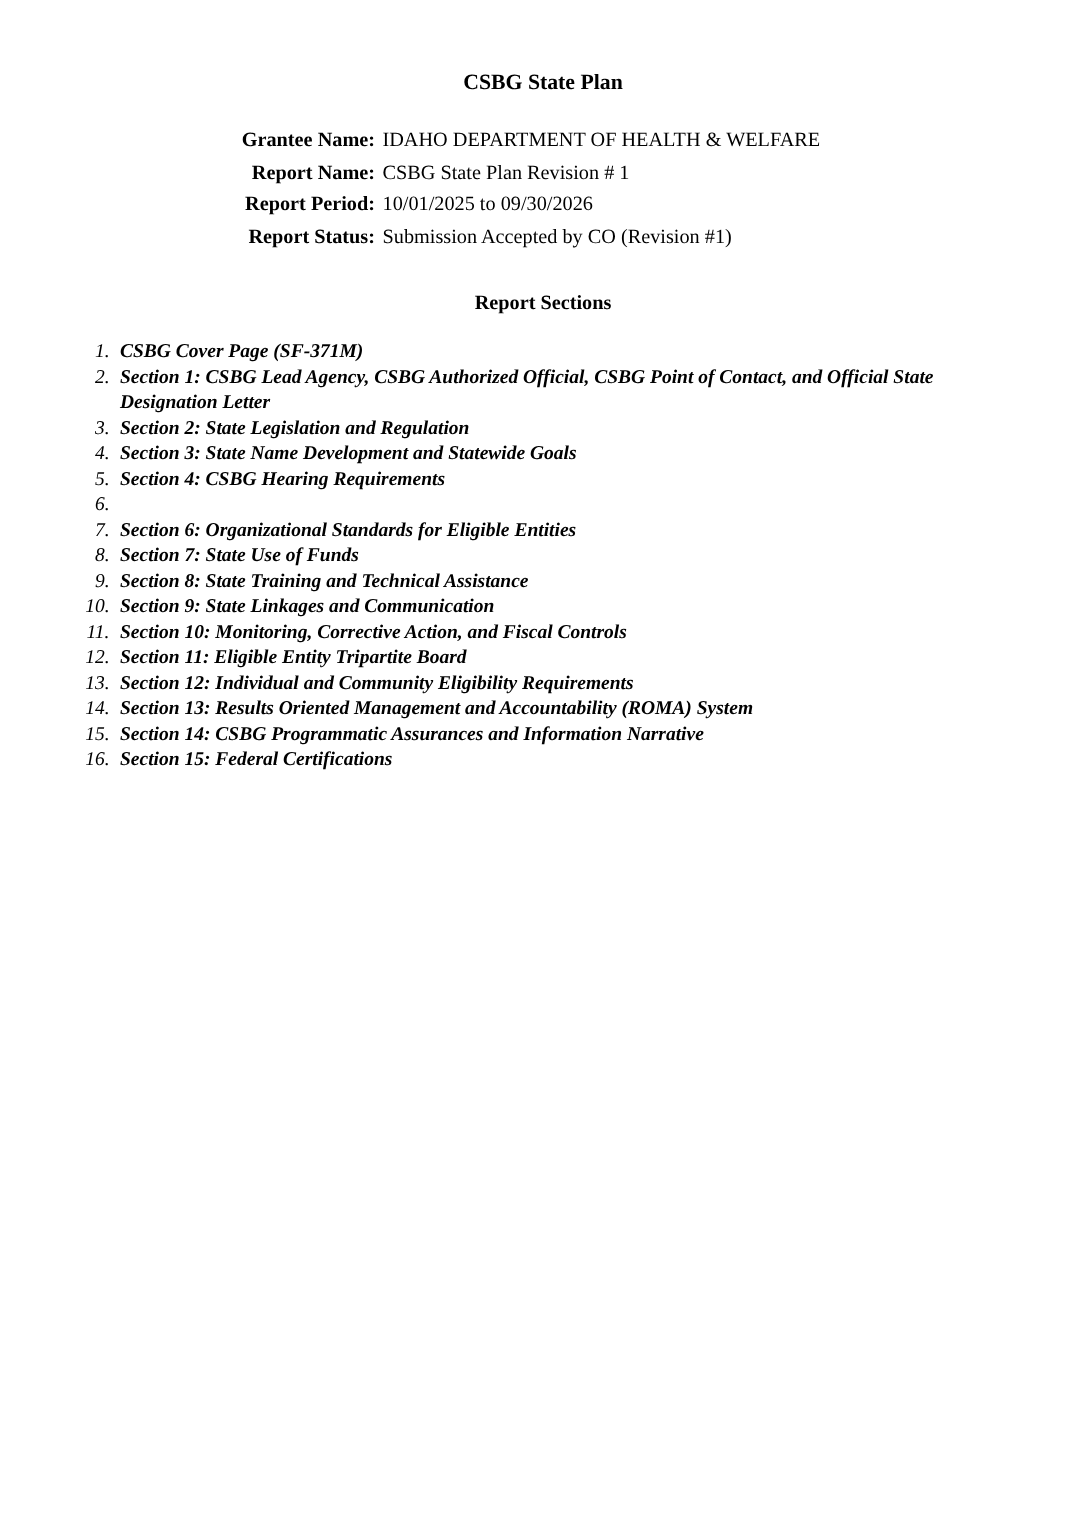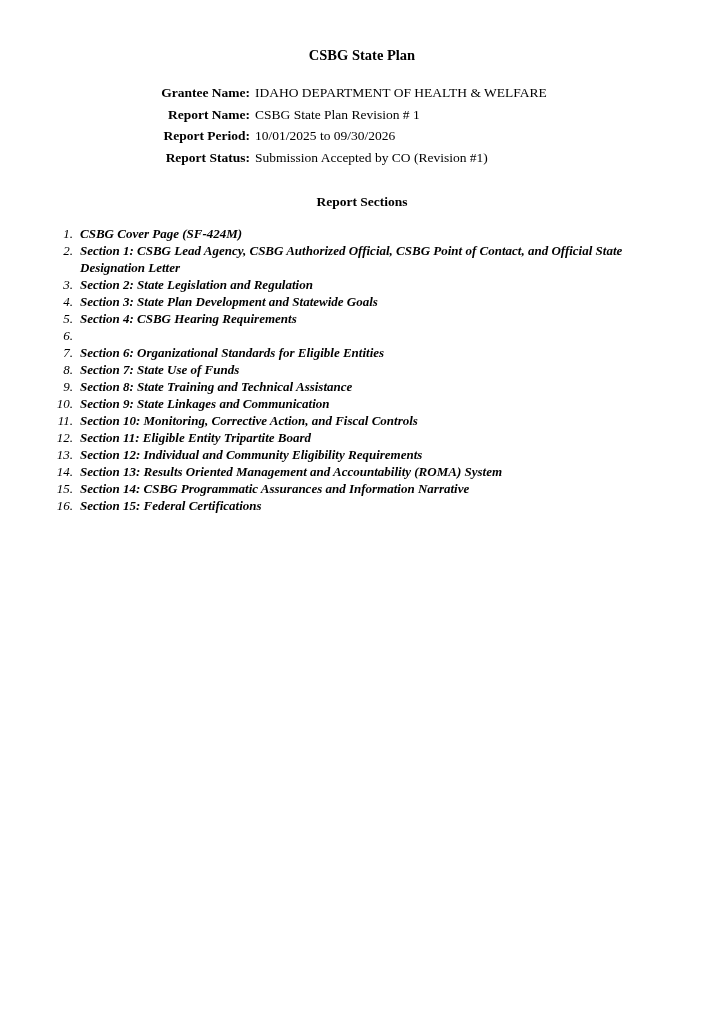--- a/index.html
+++ b/index.html
@@ -109,33 +109,33 @@
       <span class="meta-value">Submission Accepted by CO (Revision #1)</span>
     </div>
     </div>
 
   <div class="sections-heading">Report Sections</div>
 
   <ol class="sections">
 
   <li>
       <span class="sec-num">1.</span>
-      <span class="sec-text">CSBG Cover Page (SF-424M)</span>
+      <span class="sec-text">CSBG Cover Page (SF-371M)</span>
     </li>
       <li>
       <span class="sec-num">2.</span>
       <span class="sec-text">Section 1: CSBG Lead Agency, CSBG Authorized Official, CSBG Point of Contact, and Official State Designation Letter</span>
     </li>
       <li>
       <span class="sec-num">3.</span>
       <span class="sec-text">Section 2: State Legislation and Regulation</span>
     </li>
       <li>
       <span class="sec-num">4.</span>
-      <span class="sec-text">Section 3: State Plan Development and Statewide Goals</span>
+      <span class="sec-text">Section 3: State Name Development and Statewide Goals</span>
     </li>
       <li>
       <span class="sec-num">5.</span>
       <span class="sec-text">Section 4: CSBG Hearing Requirements</span>
     </li>
       <li>
       <span class="sec-num">6.</span>
     </li>
       <li>
       <span class="sec-num">7.</span>

